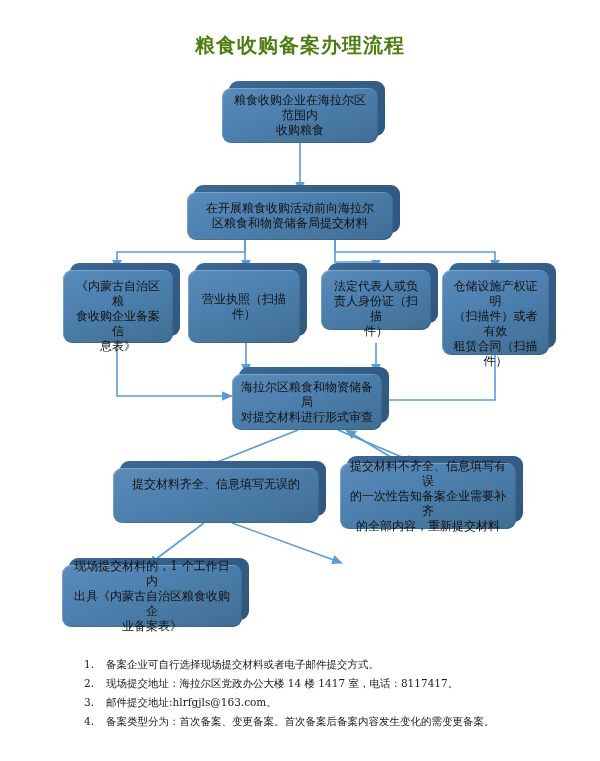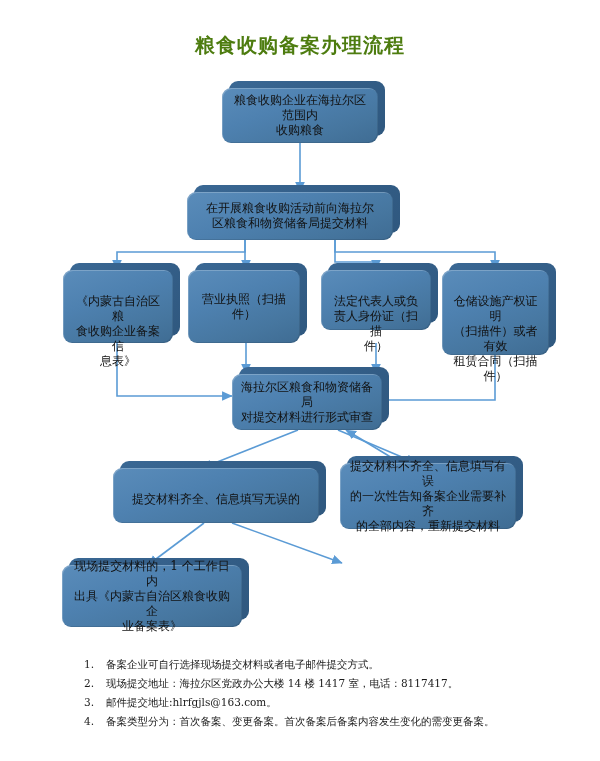--- a/index.html
+++ b/index.html
@@ -95,21 +95,21 @@
     padding: 3px 9px;
     font-family: "DejaVu Serif", "Liberation Serif", serif;
     font-size: 12px;
     line-height: 15px;
     color: #111111;
     z-index: 2;
     white-space: pre-line;
   }
   .node.top-aligned .label {
     align-items: flex-start;
-    padding-top: 24px;
+    padding-top: 9px;
   }
 
   
   .notes {
     position: absolute;
     left: 84px;
     top: 655px;
     width: 460px;
   }
   .note-row {

